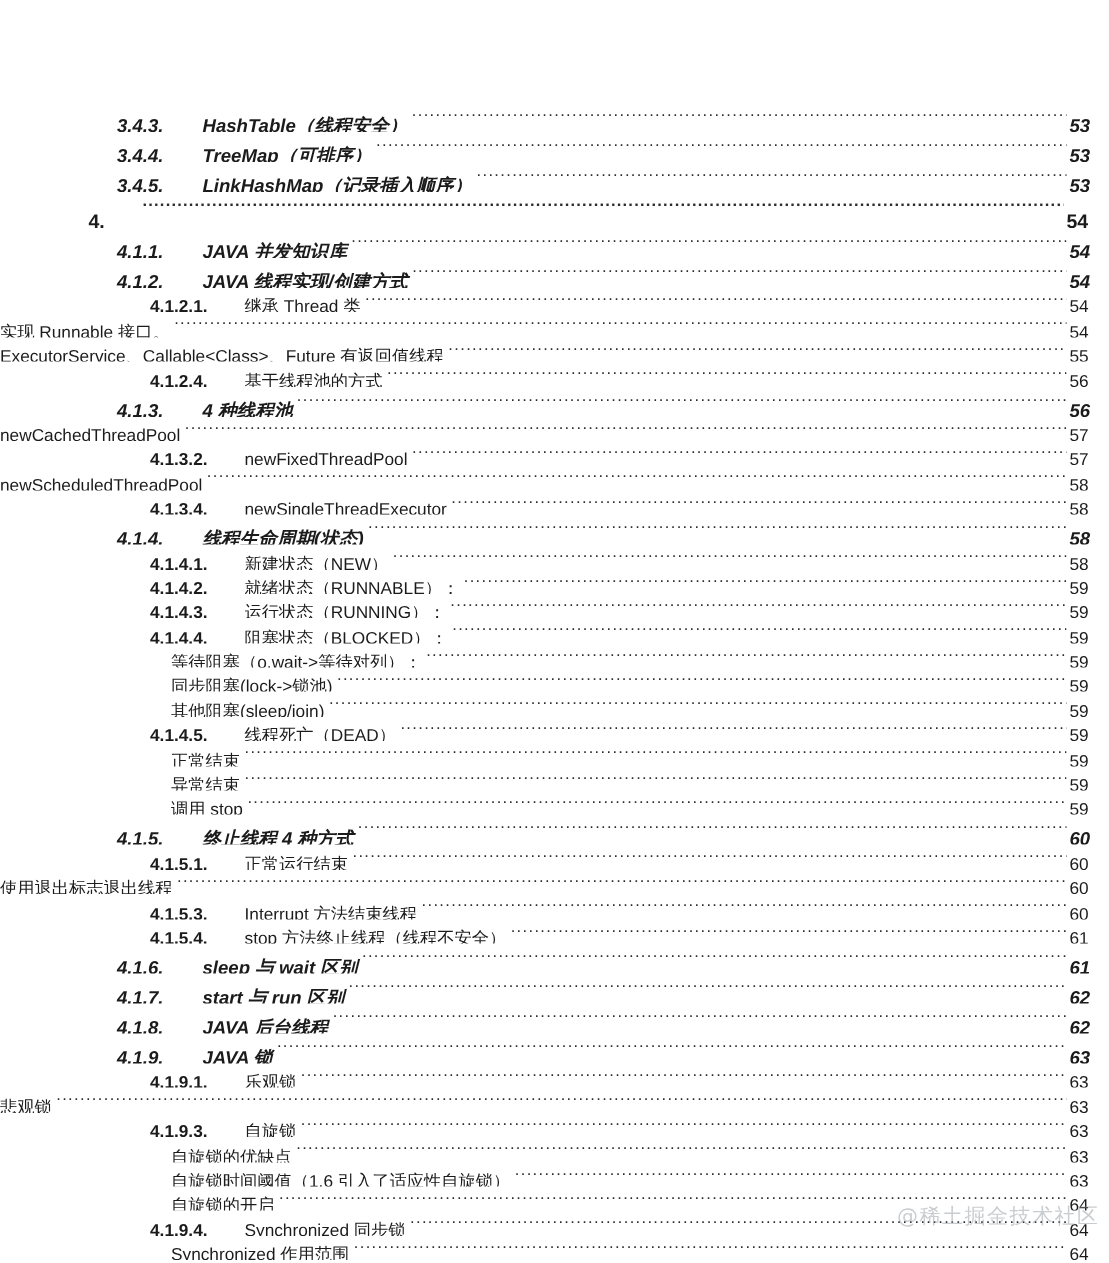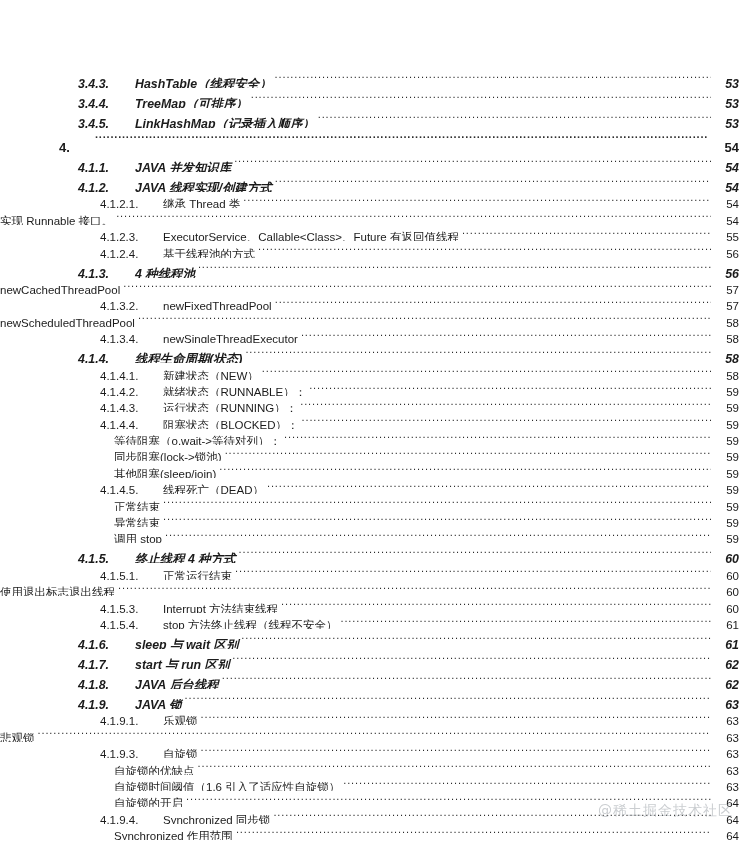--- a/index.html
+++ b/index.html
@@ -67,21 +67,21 @@
     bottom: 3px;
     font-size: 11px;
     letter-spacing: 0.9px;
     color: #2c2c2c;
     white-space: nowrap;
   }
 
   .pageno {
     flex: 0 0 auto;
     width: 26px;
-    text-align: right;
+    text-align: left;
     padding-left: 2px;
     font-size: 11.5px;
   }
 
   
   .lvl0 {
     font-weight: bold;
     font-size: 13px;
     height: 24px;
     line-height: 24px;
@@ -98,21 +98,21 @@
     font-size: 12.4px;
     height: 20px;
     line-height: 20px;
   }
   .lvl1 .leader { height: 20px; }
   .lvl1 .leader::after { bottom: 4px; font-style: normal; font-weight: normal; }
   .lvl1 .num    { width: 57px; padding-left: 78px; }
   .lvl1 .pageno { font-style: italic; font-weight: bold; font-size: 12.4px; }
 
   
-  .lvl2 .num    { width: 63px; padding-left: 100px; }
+  .lvl2 .num    { width: 63px; padding-left: 100px; font-weight: bold; }
 
   
   .lvl3 .num    { width: 0px; padding-left: 114px; }
 
   
   #watermark {
     position: absolute;
     right: 6px;
     bottom: 22px;
     font-size: 14px;
@@ -169,21 +169,20 @@
         <span class="title">继承 Thread 类</span>
         <span class="leader"></span>
         <span class="pageno">54</span>
       </div>
       <div class="toc-row lvl2">
         <span class="title">实现 Runnable 接口。</span>
         <span class="leader"></span>
         <span class="pageno">54</span>
       </div>
       <div class="toc-row lvl2">
-        <span class="num">4.1.2.3.</span>
         <span class="title">ExecutorService、Callable&lt;Class&gt;、Future 有返回值线程</span>
         <span class="leader"></span>
         <span class="pageno">55</span>
       </div>
       <div class="toc-row lvl2">
         <span class="num">4.1.2.4.</span>
         <span class="title">基于线程池的方式</span>
         <span class="leader"></span>
         <span class="pageno">56</span>
       </div>

